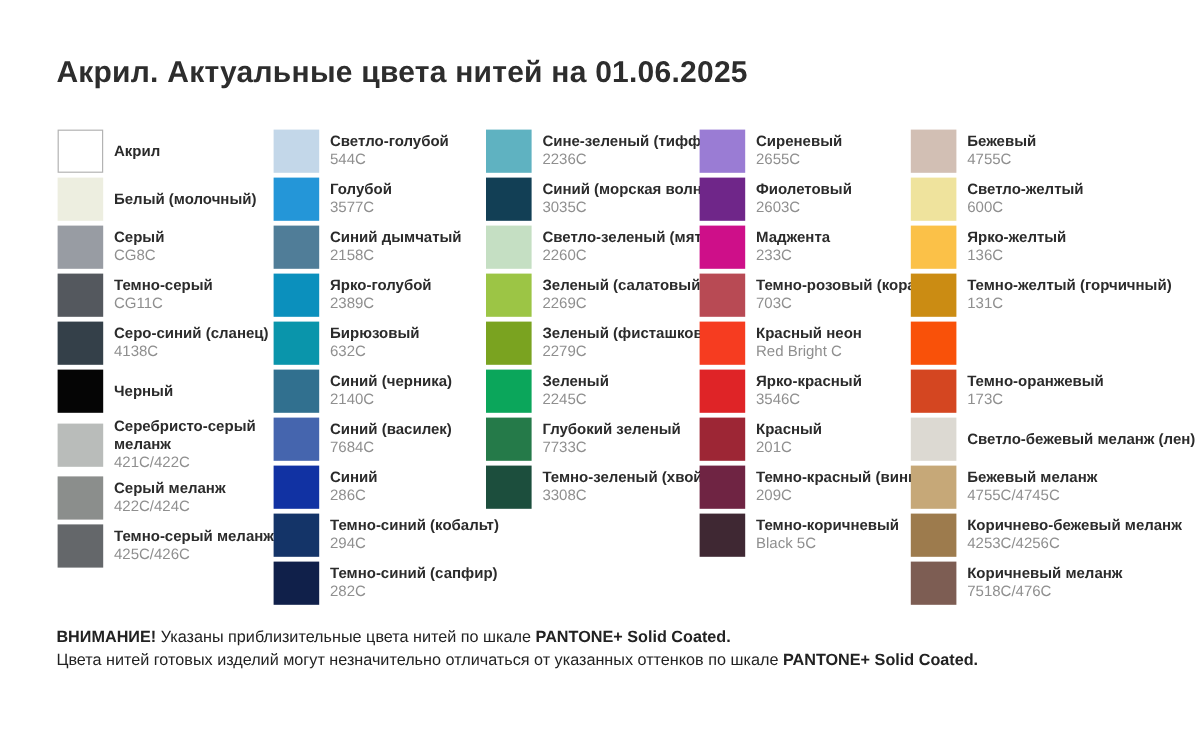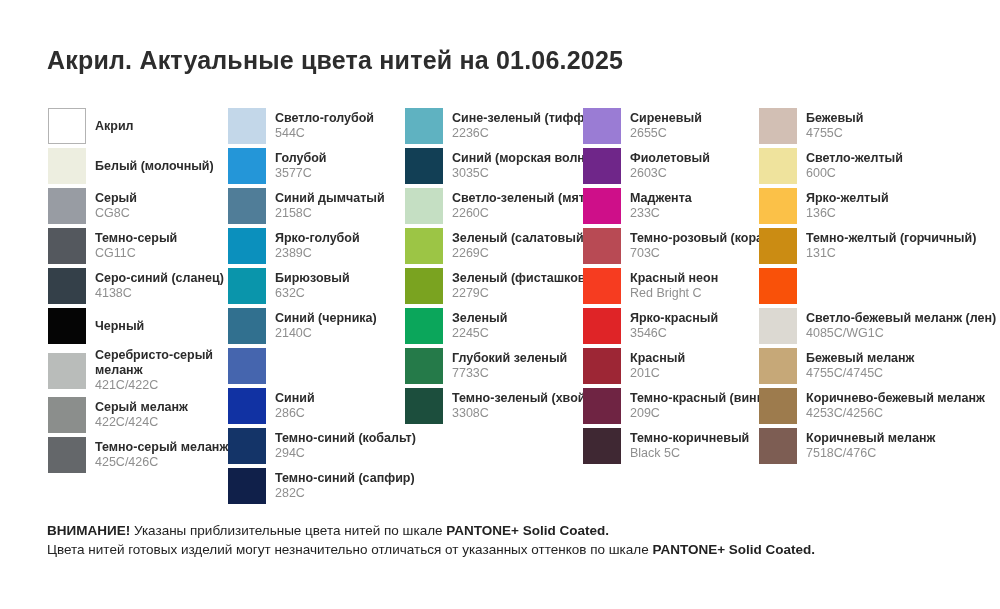--- a/index.html
+++ b/index.html
@@ -111,20 +111,21 @@
         <div class="row">
           <div class="swatch" style="background: rgb(10, 149, 171);"></div>
           <div class="labels"><div class="color-name">Бирюзовый</div><div class="color-code">632C</div></div>
         </div>
         <div class="row">
           <div class="swatch" style="background: rgb(49, 112, 143);"></div>
           <div class="labels"><div class="color-name">Синий (черника)</div><div class="color-code">2140C</div></div>
         </div>
         <div class="row">
           <div class="swatch" style="background: rgb(69, 101, 174);"></div>
+          <div class="labels"><div class="color-name">Синий (василек)</div><div class="color-code">7684C</div></div>
         </div>
         <div class="row">
           <div class="swatch" style="background: rgb(17, 50, 163);"></div>
           <div class="labels"><div class="color-name">Синий</div><div class="color-code">286C</div></div>
         </div>
         <div class="row">
           <div class="swatch" style="background: rgb(20, 52, 104);"></div>
           <div class="labels"><div class="color-name">Темно-синий (кобальт)</div><div class="color-code">294C</div></div>
         </div>
         <div class="row">
@@ -218,22 +219,26 @@
           <div class="labels"><div class="color-name">Ярко-желтый</div><div class="color-code">136C</div></div>
         </div>
         <div class="row">
           <div class="swatch" style="background: rgb(203, 140, 19);"></div>
           <div class="labels"><div class="color-name">Темно-желтый (горчичный)</div><div class="color-code">131C</div></div>
         </div>
         <div class="row">
           <div class="swatch" style="background: rgb(249, 81, 9);"></div>
         </div>
         <div class="row">
+          <div class="swatch" style="background: rgb(212, 70, 33);"></div>
+          <div class="labels"><div class="color-name">Темно-оранжевый</div><div class="color-code">173C</div></div>
+        </div>
+        <div class="row">
           <div class="swatch" style="background: rgb(220, 217, 210);"></div>
-          <div class="labels"><div class="color-name">Светло-бежевый меланж (лен)</div><div class="color-code">4085C/WG1C</div></div>
+          <div class="labels"><div class="color-name">Светло-бежевый меланж (лен)</div></div>
         </div>
         <div class="row">
           <div class="swatch" style="background: rgb(198, 168, 120);"></div>
           <div class="labels"><div class="color-name">Бежевый меланж</div><div class="color-code">4755C/4745C</div></div>
         </div>
         <div class="row">
           <div class="swatch" style="background: rgb(157, 123, 77);"></div>
           <div class="labels"><div class="color-name">Коричнево-бежевый меланж</div><div class="color-code">4253C/4256C</div></div>
         </div>
         <div class="row">

